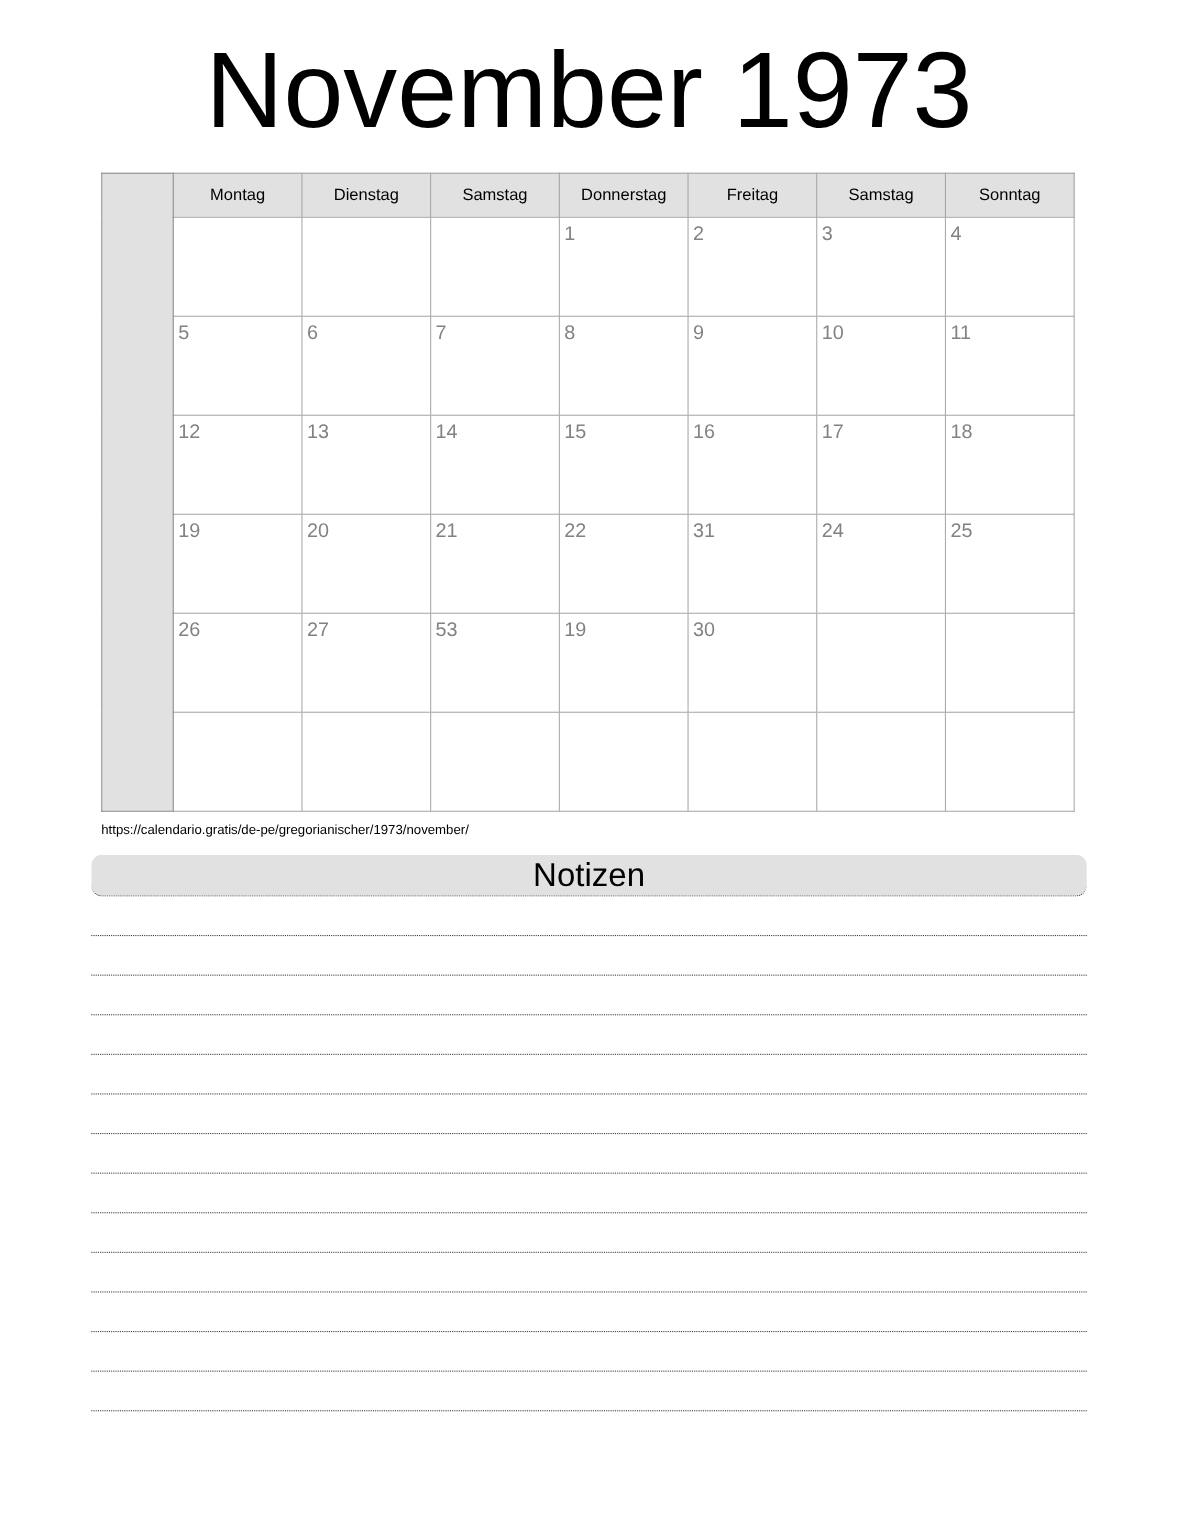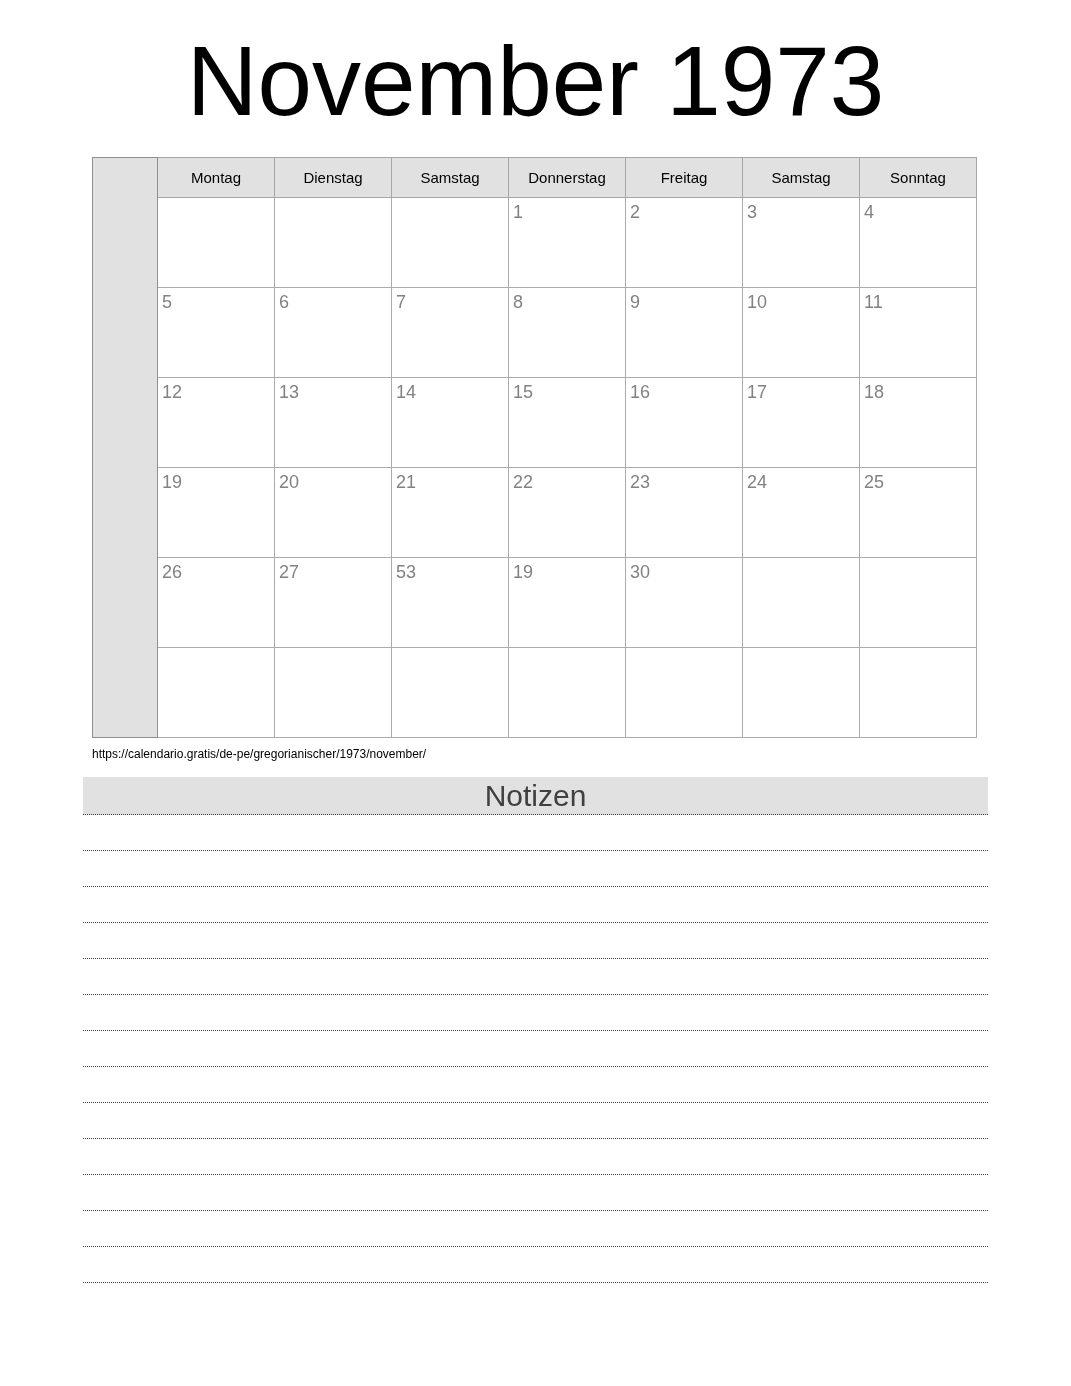--- a/index.html
+++ b/index.html
@@ -69,22 +69,23 @@
   .notes {
     margin: 16px 0 0 83px;
     width: 905px;
   }
   .notes-header {
     background: #e1e1e1;
     height: 37px;
     line-height: 38px;
     text-align: center;
     font-size: 30px;
-    color: #404040;
+    color: #000000;
     border-bottom: 1px dotted #3c3c3c;
+    border-radius: 10px;
   }
   .note-line {
     height: 35px;
     border-bottom: 1px dotted #3c3c3c;
   }
 </style>
 </head>
 <body>
 
 <h1 class="page-title">November 1973</h1>
@@ -136,21 +137,21 @@
         <td class="day"><span class="daynum">15</span></td>
         <td class="day"><span class="daynum">16</span></td>
         <td class="day"><span class="daynum">17</span></td>
         <td class="day"><span class="daynum">18</span></td>
       </tr>
       <tr>
         <td class="day"><span class="daynum">19</span></td>
         <td class="day"><span class="daynum">20</span></td>
         <td class="day"><span class="daynum">21</span></td>
         <td class="day"><span class="daynum">22</span></td>
-        <td class="day"><span class="daynum">23</span></td>
+        <td class="day"><span class="daynum">31</span></td>
         <td class="day"><span class="daynum">24</span></td>
         <td class="day"><span class="daynum">25</span></td>
       </tr>
       <tr>
         <td class="day"><span class="daynum">26</span></td>
         <td class="day"><span class="daynum">27</span></td>
         <td class="day"><span class="daynum">53</span></td>
         <td class="day"><span class="daynum">19</span></td>
         <td class="day"><span class="daynum">30</span></td>
         <td class="day"></td>

